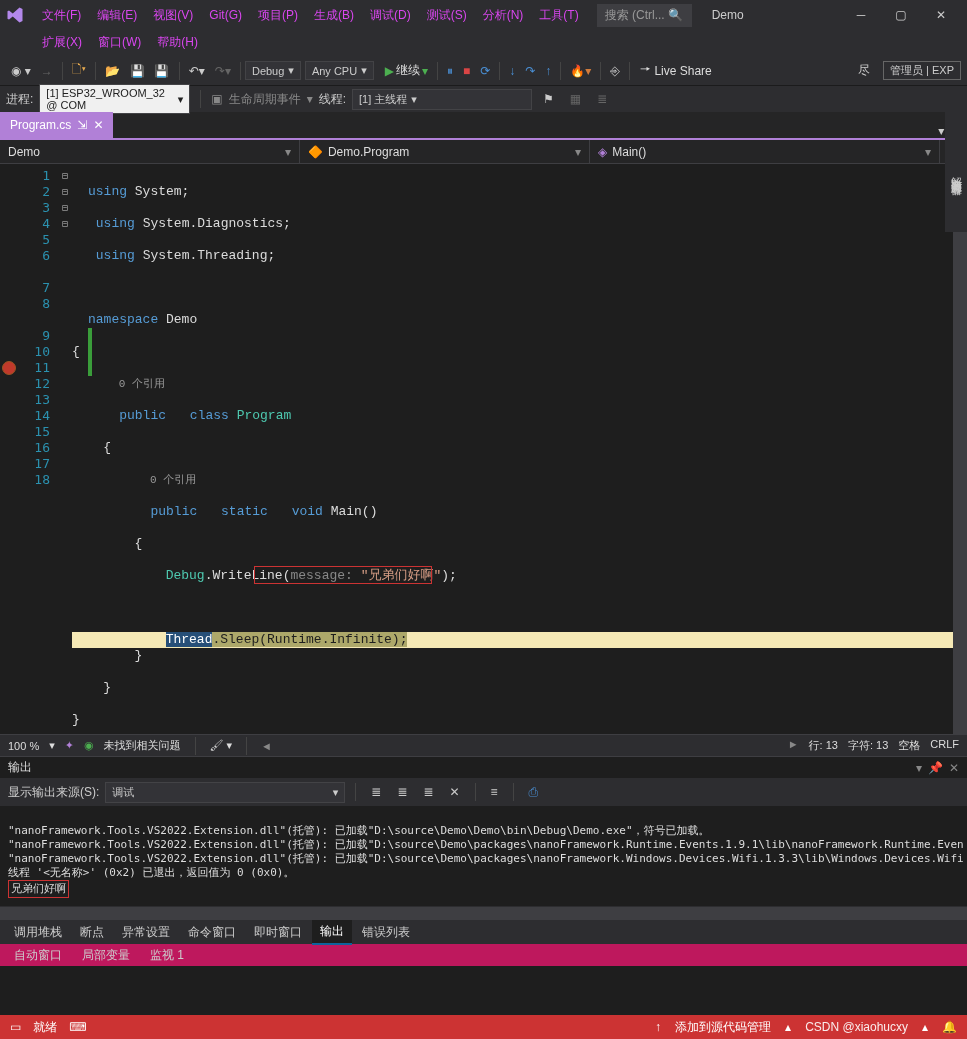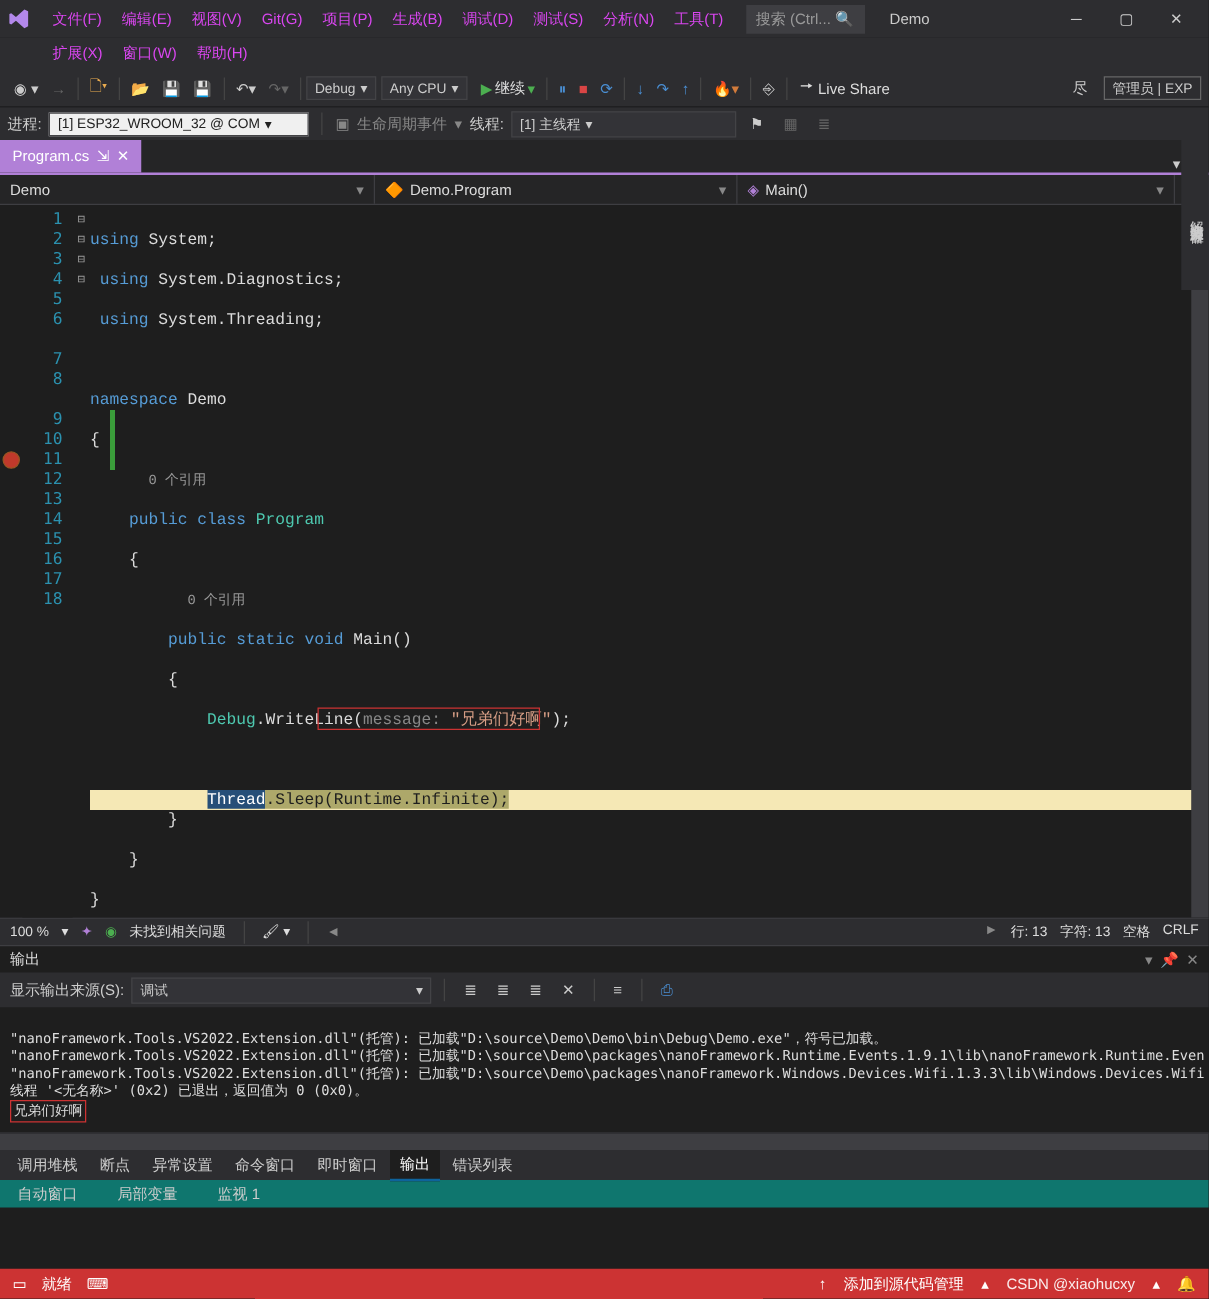--- a/index.html
+++ b/index.html
@@ -66,21 +66,21 @@
 }
 .gutter .ln { padding-right: 8px; }
 .fold { width: 14px; padding-top: 4px; color: #999; font-size: 10px; line-height: 16px; font-family: Consolas, monospace; text-align: center; }
 .bpcol { width: 18px; padding-top: 4px; }
 .bpcol .bp { width: 14px; height: 14px; background: #c0392b; border: 1px solid #952; border-radius: 50%; margin-top: 1px; margin-left: 2px; }
 .code {
   flex: 1; font-family: Consolas, "Courier New", monospace;
   font-size: 13px; line-height: 16px; padding-top: 4px;
   white-space: pre; color: #dcdcdc; position: relative;
 }
-.kw { color: #569cd6; }
+.kw { color: #569cd6; margin-left: 16px; }
 .cls { color: #4ec9b0; }
 .str { color: #d69d85; }
 .hint { color: #888; }
 .codelens { color: #999; font-size: 11px; }
 .codeline { height: 16px; position: relative; }
 .redbox { position: absolute; border: 1px solid #cc3333; }
 .breakline {
   position: absolute; left: 0; right: 0; height: 16px;
   background: #f5e8b5; z-index: 0;
 }
@@ -108,22 +108,22 @@
   line-height: 14px; white-space: pre;
 }
 .outputbody .redbox2 { border: 1px solid #cc3333; display: inline-block; padding: 1px 2px; }
 .bottomtabs {
   height: 24px; background: #2d2d30; display: flex; align-items: center;
   padding: 0 6px; gap: 2px; font-size: 12px;
 }
 .bottomtabs .btab { padding: 3px 8px; color: #ccc; }
 .bottomtabs .btab.active { background: #1e1e1e; color: #fff; border-bottom: 2px solid #0e639c; }
 .autotabs {
-  height: 22px; background: #0f766e; display: flex; align-items: center;
-  padding: 0 6px; gap: 16px; font-size: 12px;
+  height: 22px; background: #be185d; display: flex; align-items: center;
+  padding: 0 6px; gap: 4px; font-size: 12px;
 }
 .autotabs .btab { padding: 3px 8px; color: #ccc; }
 .statusbar {
   height: 24px; background: #cc3333; color: #fff;
   display: flex; align-items: center; padding: 0 10px; font-size: 12px; gap: 12px;
   position: absolute; bottom: 0; left: 0; right: 0;
 }
 .statusbar .right { margin-left: auto; display: flex; gap: 14px; align-items: center; }
 .scrollbar-v { width: 14px; background: #3e3e42; }
 .rightdock {
@@ -208,21 +208,21 @@
   <div class="sep"></div>
   <div class="liveshare">🠖 <span>Live Share</span></div>
   <div style="margin-left:auto;display:flex;gap:8px;align-items:center">
     <div class="tbtn">尽</div>
     <div class="badge"><span>管理员</span> | <span>EXP</span></div>
   </div>
 </div>
 
 <div class="debugbar">
   <span>进程:</span>
-  <div class="combo white" style="width:208px"><span>[1] ESP32_WROOM_32 @ COM</span> ▾</div>
+  <div class="combo white" style="width:151px"><span>[1] ESP32_WROOM_32 @ COM</span> ▾</div>
   <div class="sep"></div>
   <span style="color:#888">▣</span>
   <span style="color:#888">生命周期事件</span>
     <span style="color:#888">▾</span>
   <span>线程:</span>
   <div class="combo" style="width:180px"><span>[1] 主线程</span> ▾</div>
   <span class="tbtn">⚑</span>
   <span class="tbtn" style="color:#666">▦</span>
   <span class="tbtn" style="color:#666">≣</span>
 </div>

